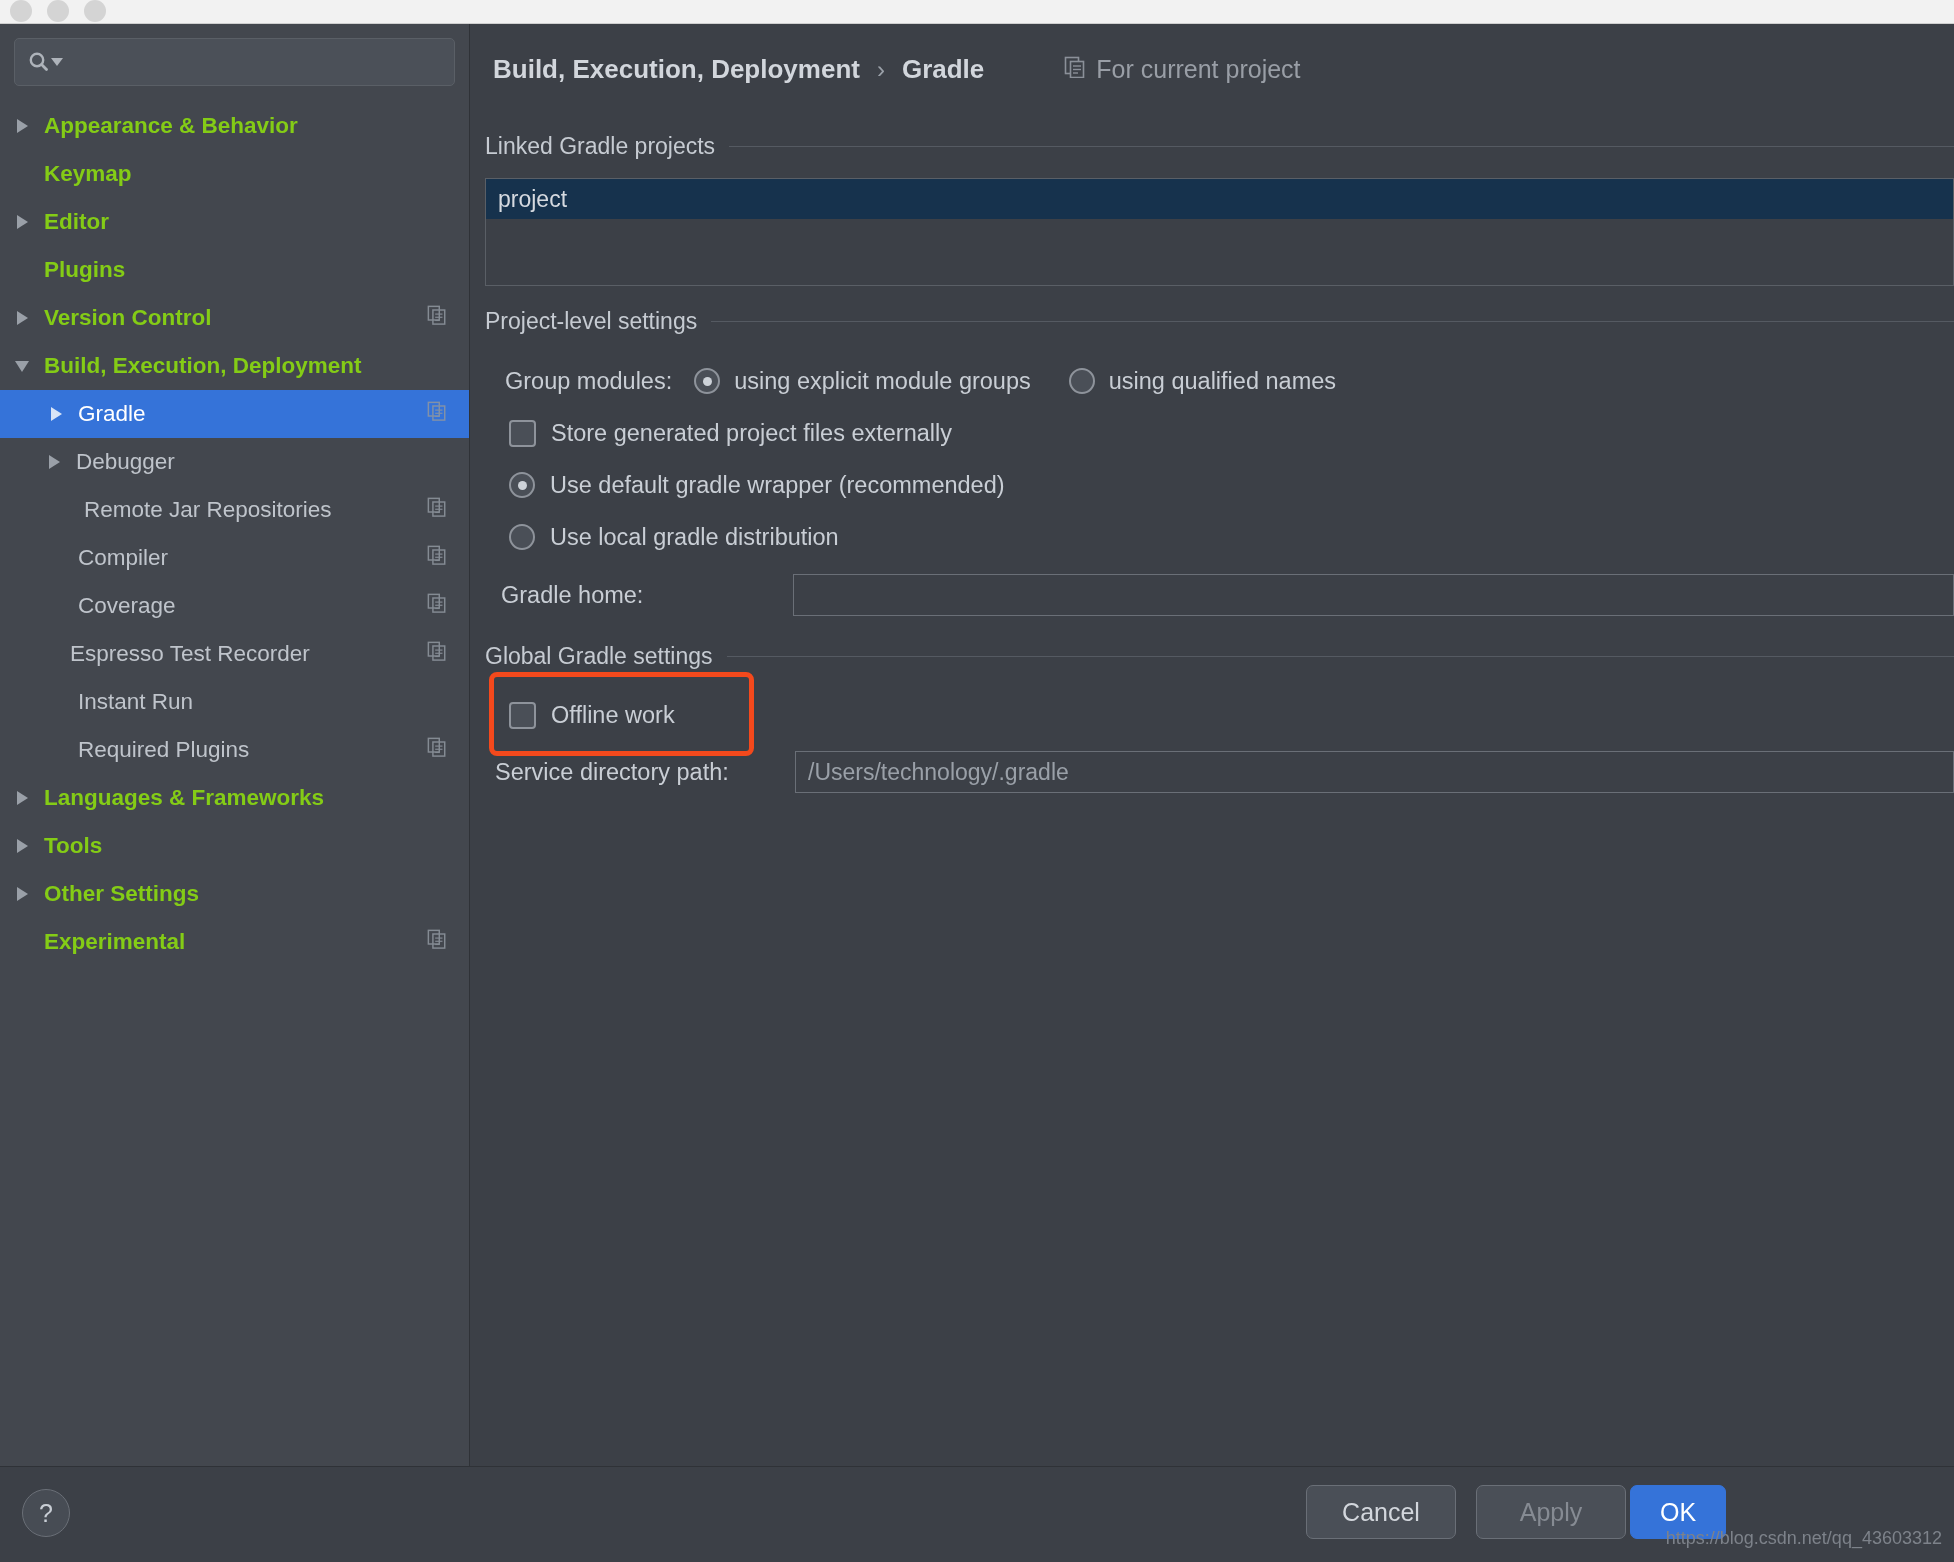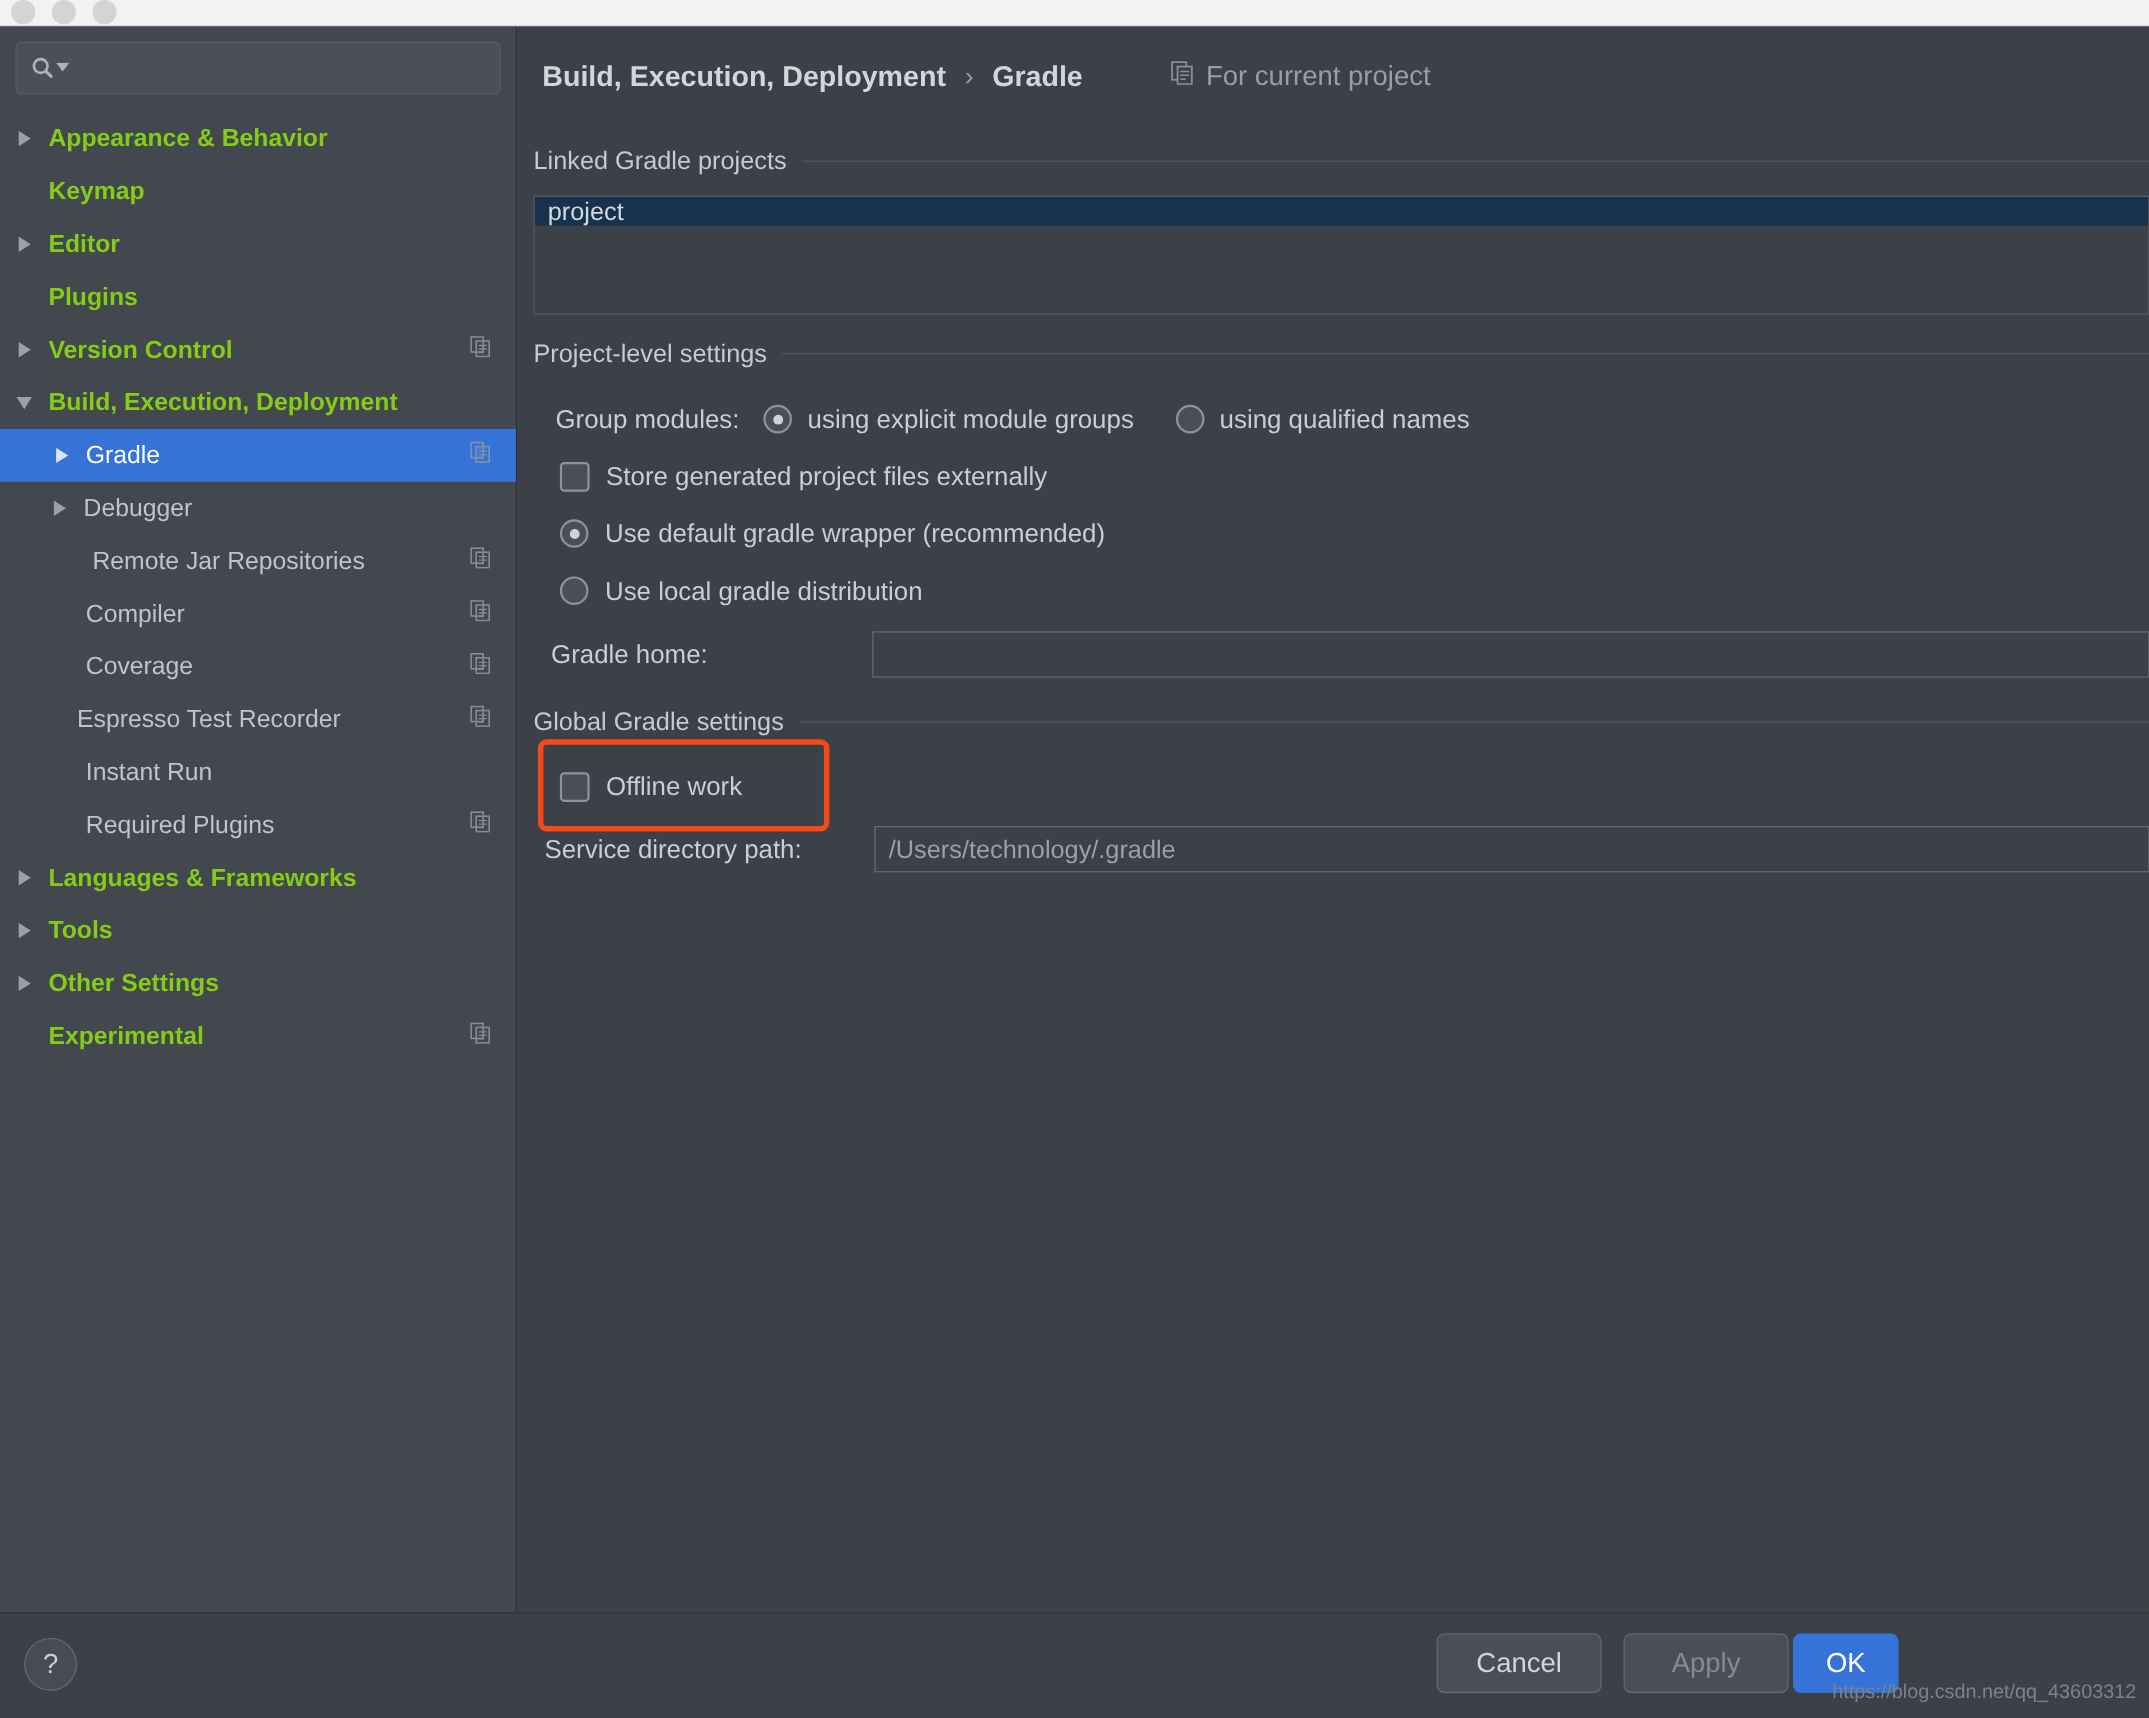--- a/index.html
+++ b/index.html
@@ -113,21 +113,21 @@
   .section-title .rule { flex: 1; height: 1px; background: #555a62; }
 
   .proj-list {
     margin-top: 18px;
     height: 108px;
     border: 1px solid #5a5f66;
     background: #3c4047;
     overflow: hidden;
   }
   .proj-row {
-    height: 26px; display: flex; align-items: center;
+    height: 40px; display: flex; align-items: center;
     padding-left: 12px;
     font-size: 23px; color: #d6dae0;
   }
   .proj-row.sel { background: #16324d; }
 
   .row { display: flex; align-items: center; height: 52px; }
 
   .radio {
     width: 26px; height: 26px; border-radius: 50%;
     border: 2px solid #8e939b; background: #4a4f57;

